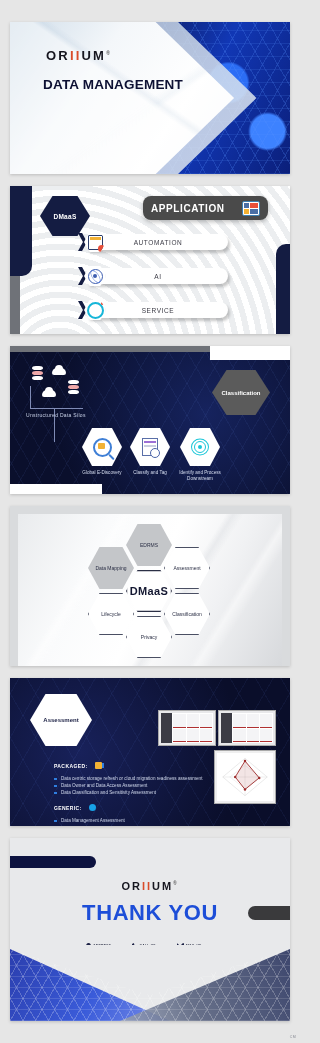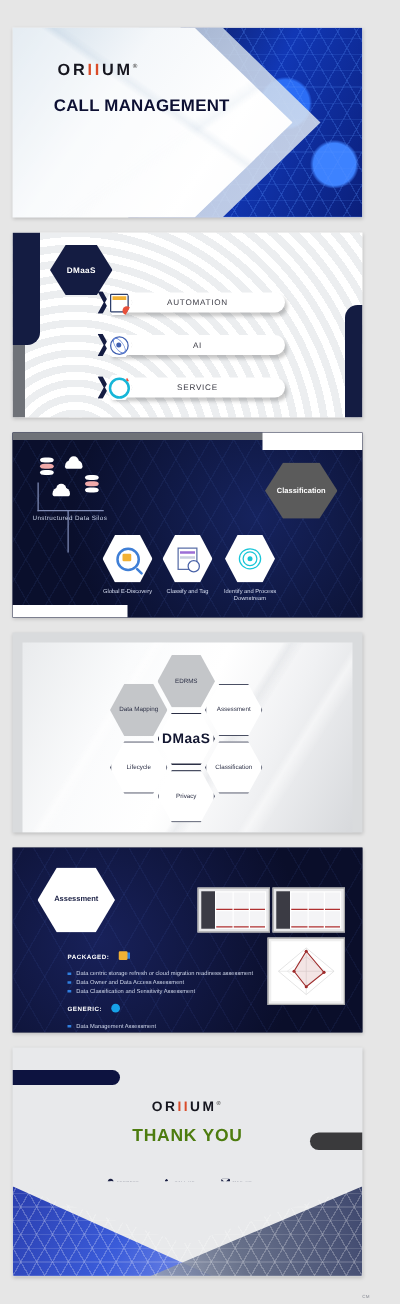--- a/index.html
+++ b/index.html
@@ -179,22 +179,22 @@
   
   #s6{top:838px;height:183px;background:#e8e9eb;}
   .s6-pill{position:absolute;left:0;top:18px;width:86px;height:12px;background:#0d1340;
      border-radius:0 8px 8px 0;}
   .s6-pillr{position:absolute;right:0;top:68px;width:42px;height:14px;background:#3a3a3c;
      border-radius:8px 0 0 8px;}
   .s6-logo{position:absolute;left:0;right:0;top:42px;text-align:center;font-size:11px;
      letter-spacing:2px;font-weight:700;color:#15151e;}
   .s6-logo .ii{color:#d94c2a;}
   .s6-logo .tm{font-size:4.5px;vertical-align:super;color:#555;}
-  .s6-ty{position:absolute;left:0;right:0;top:62px;text-align:center;font-size:14px;
-     font-weight:700;letter-spacing:.6px;color:#4d7c0f;}
+  .s6-ty{position:absolute;left:0;right:0;top:62px;text-align:center;font-size:22px;
+     font-weight:700;letter-spacing:.6px;color:#1d4ed8;}
   .s6-contacts{position:absolute;left:76px;top:105px;width:135px;display:flex;
      justify-content:space-between;}
   .cc{width:44px;}
   .cc .hd{display:flex;align-items:center;gap:2px;margin-bottom:2px;}
   .cc .hd .t{font-size:3.4px;font-weight:700;color:#2b2f45;letter-spacing:.25px;}
   .cc .bd{font-size:3.2px;color:#555a6e;line-height:4.4px;}
   .pin{width:5px;height:6px;background:#1b2044;border-radius:50% 50% 50% 50%/60% 60% 40% 40%;position:relative;}
   .pin:after{content:"";position:absolute;left:1.5px;top:1.5px;width:2px;height:2px;background:#fff;border-radius:50%;}
   .phn{width:6px;height:6px;background:#1b2044;
      clip-path:polygon(0 30%,30% 0,50% 22%,35% 40%,60% 65%,78% 50%,100% 70%,70% 100%,20% 75%);}
@@ -223,34 +223,43 @@
 <div class="page">
 
   <div class="slide" id="s1">
     <div class="s1-hexbg"></div>
     <div class="s1-hexgrid"></div>
     <div class="s1-mid"></div>
     <div class="s1-white"></div>
     <div class="s1-facets"></div>
     <div class="s1-logo"><span>OR</span><span class="ii">II</span><span>UM</span><span class="tm">®</span></div>
     <div class="s1-title">
-      <div>CALL MANAGEMENT</div>
+      <div>DATA MANAGEMENT</div>
     </div>
   </div>
 
   <div class="slide" id="s2">
     <div class="s2-bg"></div>
     <div class="s2-navL"></div>
     <div class="s2-navL2"></div>
     <div class="s2-navR"></div>
 
     <div class="s2-hex">
       <span>DMaaS</span>
     </div>
 
+    <div class="s2-appbar">
+      <span class="lbl">APPLICATION</span>
+      <span class="s2-moni">
+        <i></i>
+        <i class="r"></i>
+        <i class="g"></i>
+        <i></i>
+      </span>
+    </div>
 
     <div class="s2-row" style="left:60px;top:46px;width:180px;">
       <div class="bar">
         <span>AUTOMATION</span>
       </div>
       <div class="chev"></div>
       <div class="hx">
         <span class="ico ico-auto"></span>
       </div>
     </div>

